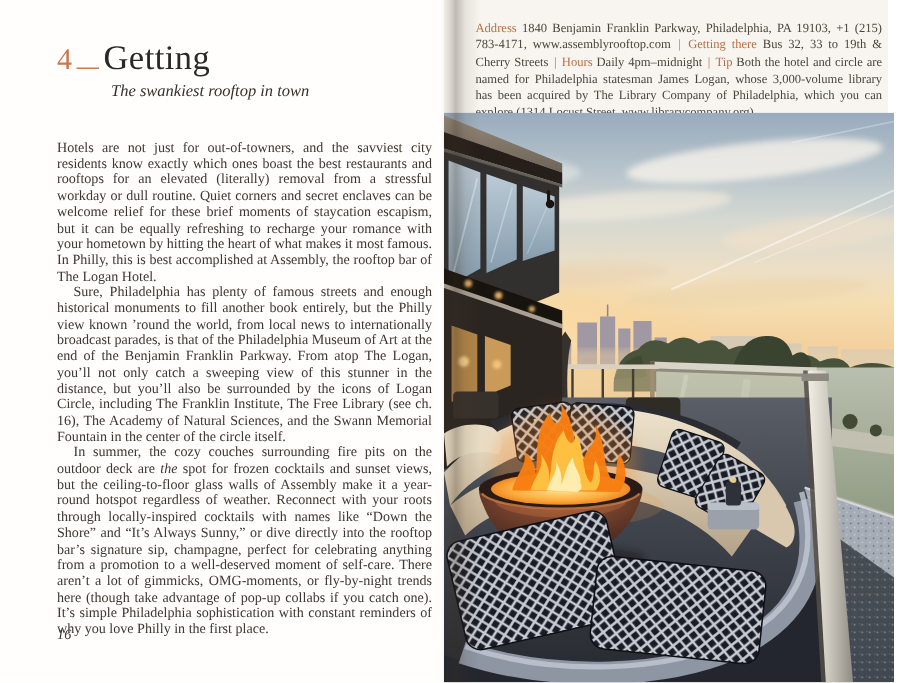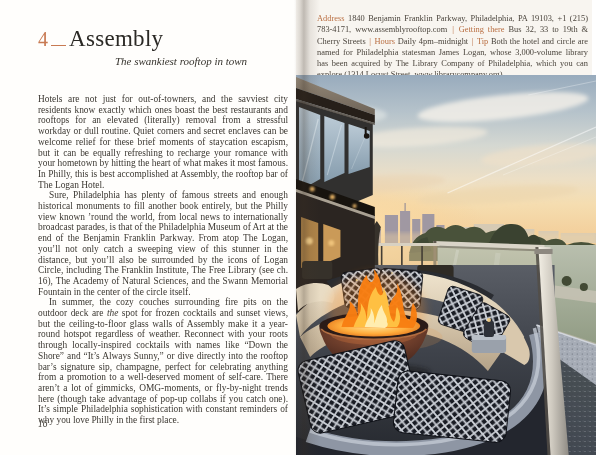--- a/index.html
+++ b/index.html
@@ -22,21 +22,21 @@
   }
   .chapter-rule{
     width:15px;height:1.5px;background:var(--chapter-num,#c87a52);
     align-self:flex-end;margin:0 3px 4px 3px;
   }
   .chapter-title{
     margin:0;font-size:23px;font-weight:400;color:#2b2925;
     letter-spacing:.3px;line-height:1;
   }
   .chapter-subtitle{
-    margin:5px 0 2px 36px;font-style:italic;font-size:11px;color:#35322c;text-align:center;
+    margin:5px 0 2px 36px;font-style:italic;font-size:11px;color:#35322c;
   }
   .body-text{margin-top:27px;font-size:9.4px;line-height:10.7px;
     color:#3b3731;text-align:justify;}
   .body-text p{margin:0;text-indent:11px;}
   .body-text p.first{text-indent:0;}
   .page-number{
     position:absolute;left:38px;top:419px;font-size:9.5px;color:#3b3731;font-style:italic;
   }
   
   .page-right{
@@ -62,21 +62,21 @@
 <body>
 
 <div class="spread">
 
   <div class="page-left">
     <div class="content">
       <header>
         <div class="title-row">
           <span class="chapter-num">4</span>
           <span class="chapter-rule"></span>
-          <h1 class="chapter-title">Assembly</h1>
+          <h1 class="chapter-title">Getting</h1>
         </div>
         <div class="chapter-subtitle">The swankiest rooftop in town</div>
       </header>
       <div class="body-text">
         <p class="first">Hotels are not just for out-of-towners, and the savviest city residents know exactly which ones boast the best restaurants and rooftops for an elevated (literally) removal from a stressful workday or dull routine. Quiet corners and secret enclaves can be welcome relief for these brief moments of staycation escapism, but it can be equally refreshing to recharge your romance with your hometown by hitting the heart of what makes it most famous. In Philly, this is best accomplished at Assembly, the rooftop bar of The Logan Hotel.</p>
         <p>Sure, Philadelphia has plenty of famous streets and enough historical monuments to fill another book entirely, but the Philly view known ’round the world, from local news to internationally broadcast parades, is that of the Philadelphia Museum of Art at the end of the Benjamin Franklin Parkway. From atop The Logan, you’ll not only catch a sweeping view of this stunner in the distance, but you’ll also be surrounded by the icons of Logan Circle, including The Franklin Institute, The Free Library (see ch. 16), The Academy of Natural Sciences, and the Swann Memorial Fountain in the center of the circle itself.</p>
         <p><span>In summer, the cozy couches surrounding fire pits on the outdoor deck are </span><em>the</em><span> spot for frozen cocktails and sunset views, but the ceiling-to-floor glass walls of Assembly make it a year-round hotspot regardless of weather. Reconnect with your roots through locally-inspired cocktails with names like “Down the Shore” and “It’s Always Sunny,” or dive directly into the rooftop bar’s signature sip, champagne, perfect for celebrating anything from a promotion to a well-deserved moment of self-care. There aren’t a lot of gimmicks, OMG-moments, or fly-by-night trends here (though take advantage of pop-up collabs if you catch one). It’s simple Philadelphia sophistication with constant reminders of why you love Philly in the first place.</span></p>
       </div>
     </div>
     <div class="page-number">16</div>

